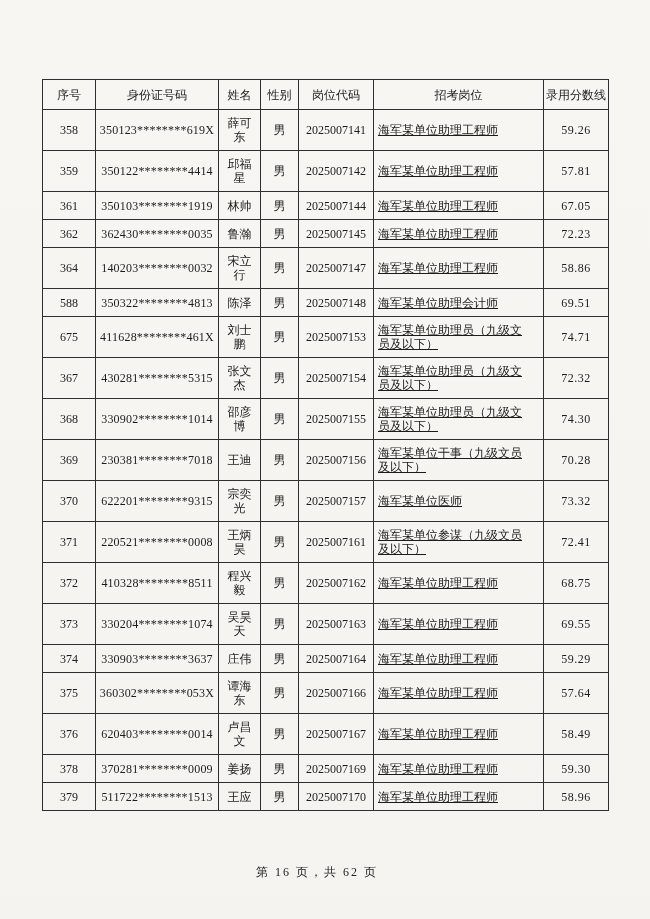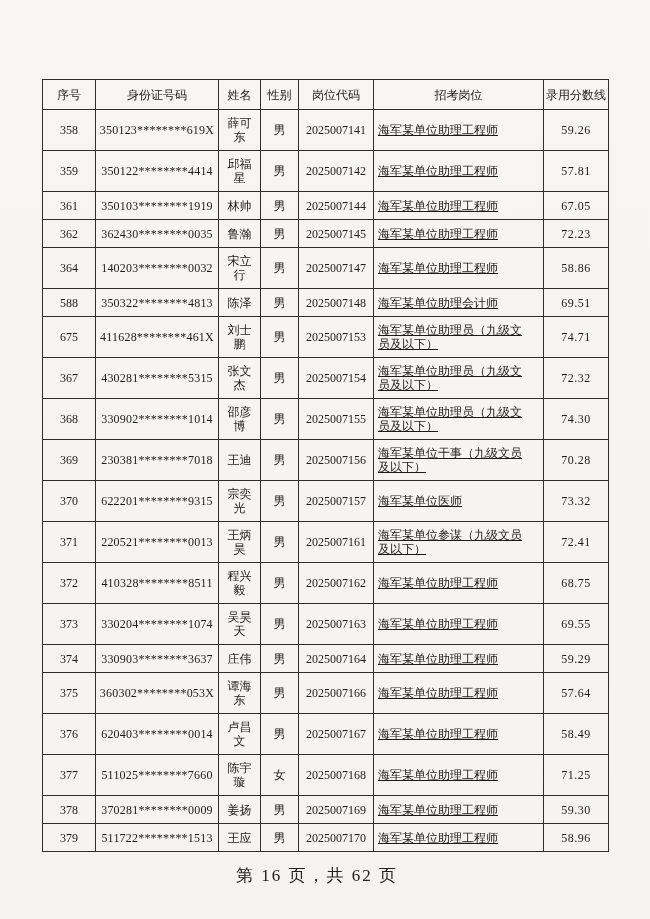--- a/index.html
+++ b/index.html
@@ -36,21 +36,21 @@
   th { height: 30px; padding: 4px 2px; }
   td { height: 28px; }
   td.cell-pos { text-align: left; padding-left: 4px; padding-right: 12px; text-decoration: underline; }
   td.cell-id { letter-spacing: 0.2px; }
   td.cell-score { letter-spacing: 0.5px; font-family: Liberation Serif, serif; }
   .footer {
     position: absolute;
     left: 0; right: 16px;
     top: 864px;
     text-align: center;
-    font-size: 17px;
+    font-size: 12px;
     letter-spacing: 2px;
     color: #222;
   }
 </style>
 </head>
 <body>
 
 <div class="page">
 
   <table class="score-table">
@@ -169,21 +169,21 @@
           <td>370</td>
           <td class="cell-id">622201********9315</td>
           <td>宗奕光</td>
           <td>男</td>
           <td>2025007157</td>
           <td class="cell-pos">海军某单位医师</td>
           <td class="cell-score">73.32</td>
         </tr>
         <tr>
           <td>371</td>
-          <td class="cell-id">220521********0013</td>
+          <td class="cell-id">220521********0008</td>
           <td>王炳昊</td>
           <td>男</td>
           <td>2025007161</td>
           <td class="cell-pos">海军某单位参谋（九级文员及以下）</td>
           <td class="cell-score">72.41</td>
         </tr>
         <tr>
           <td>372</td>
           <td class="cell-id">410328********8511</td>
           <td>程兴毅</td>
@@ -222,29 +222,20 @@
         <tr>
           <td>376</td>
           <td class="cell-id">620403********0014</td>
           <td>卢昌文</td>
           <td>男</td>
           <td>2025007167</td>
           <td class="cell-pos">海军某单位助理工程师</td>
           <td class="cell-score">58.49</td>
         </tr>
         <tr>
-          <td>377</td>
-          <td class="cell-id">511025********7660</td>
-          <td>陈宇璇</td>
-          <td>女</td>
-          <td>2025007168</td>
-          <td class="cell-pos">海军某单位助理工程师</td>
-          <td class="cell-score">71.25</td>
-        </tr>
-        <tr>
           <td>378</td>
           <td class="cell-id">370281********0009</td>
           <td>姜扬</td>
           <td>男</td>
           <td>2025007169</td>
           <td class="cell-pos">海军某单位助理工程师</td>
           <td class="cell-score">59.30</td>
         </tr>
         <tr>
           <td>379</td>

